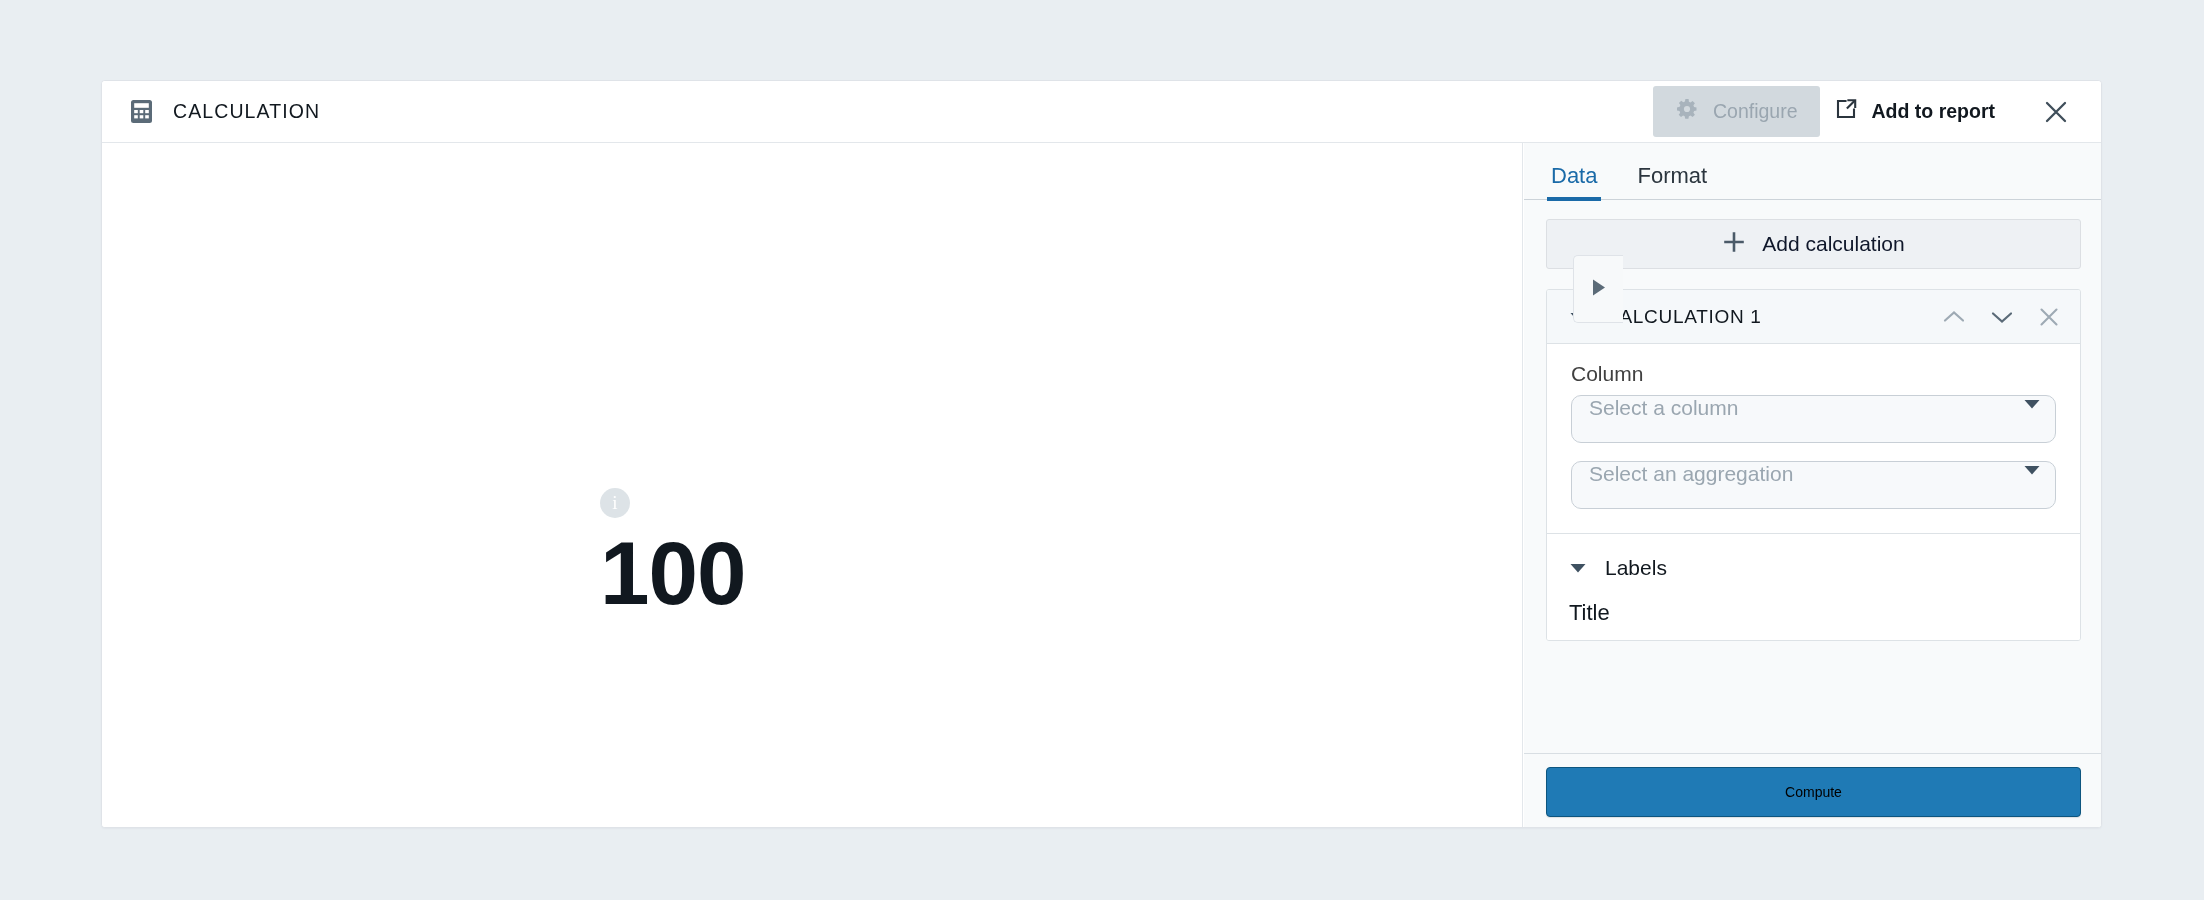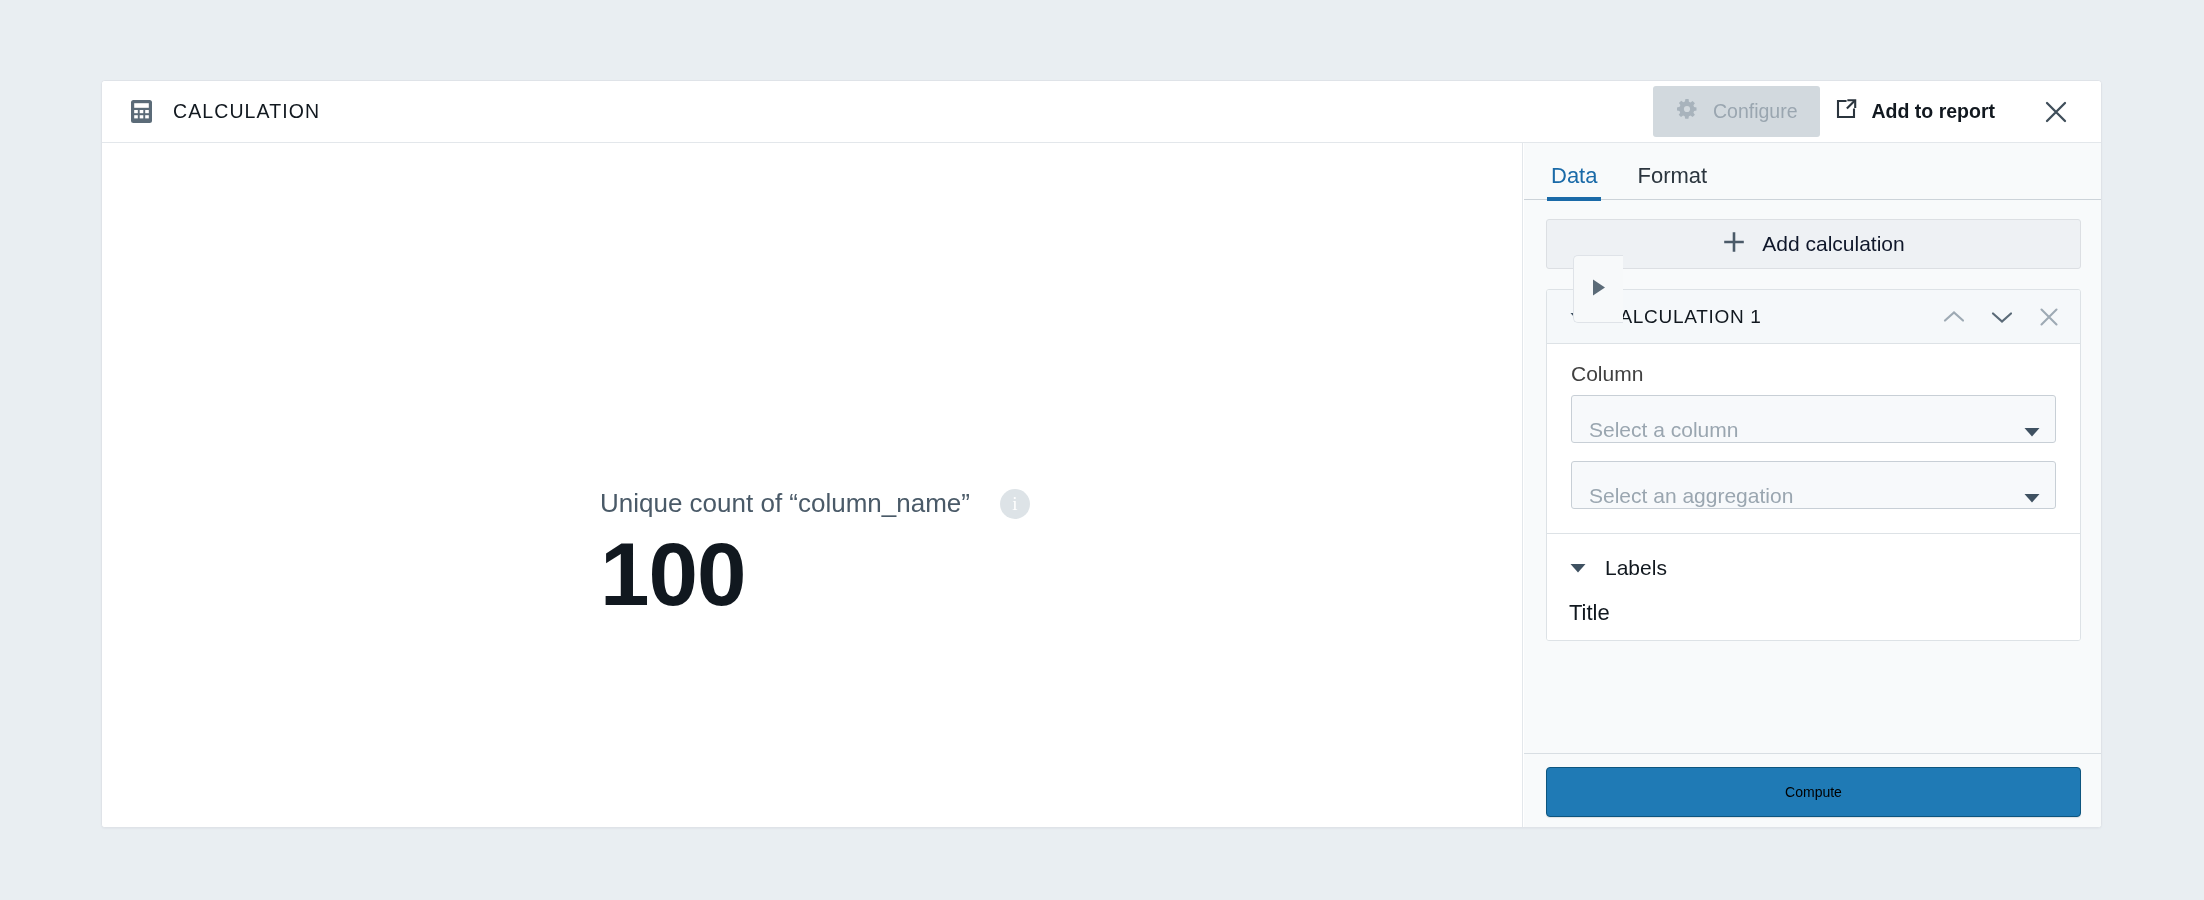--- a/index.html
+++ b/index.html
@@ -172,22 +172,22 @@
   }
   .hdr-tool { background: none; border: none; cursor: pointer; line-height: 0; padding: 2px; }
 
   #calc-body { padding: 18px 24px 24px 24px; background: #fff; }
   .field-label {
     font-size: 21px; color: #404040; margin-bottom: 9px;
   }
   .select-box {
     height: 48px; width: 100%;
     background: #f7f9fb;
-    border: 1px solid #c8cfd6; border-radius: 3px;
-    display: flex; align-items: flex-end;
+    border: 1px solid #c8cfd6; border-radius: 10px;
+    display: flex; align-items: flex-start;
     padding: 0 14px 0 17px;
     cursor: pointer;
   }
   .select-placeholder {
     font-size: 21px; color: #9aa6b0; flex: 1 1 auto;
   }
   .field-group + .field-group { margin-top: 18px; }
 
   #labels-section {
     border-top: 1px solid #dde2e6;
@@ -270,21 +270,20 @@
             <path d="M4 4 22 22M22 4 4 22" stroke="#3f4e5a" stroke-width="2.3" stroke-linecap="round"></path>
           </svg>
         </span>
       </button>
     </div>
   </div>
 
   <div id="canvas-area">
     <div id="value-block">
       <div id="value-header">
-        <span id="value-label">Unique count of “column_name”</span>
         <span id="info-icon">i</span>
       </div>
       <div id="value-number">100</div>
     </div>
   </div>
 
   <div id="panel-toggle">
     <span>
       <svg width="16" height="19" viewBox="0 0 16 19" xmlns="http://www.w3.org/2000/svg">
         <path d="M2 1.5 14 9.5 2 17.5Z" fill="#5b6b78"></path>

